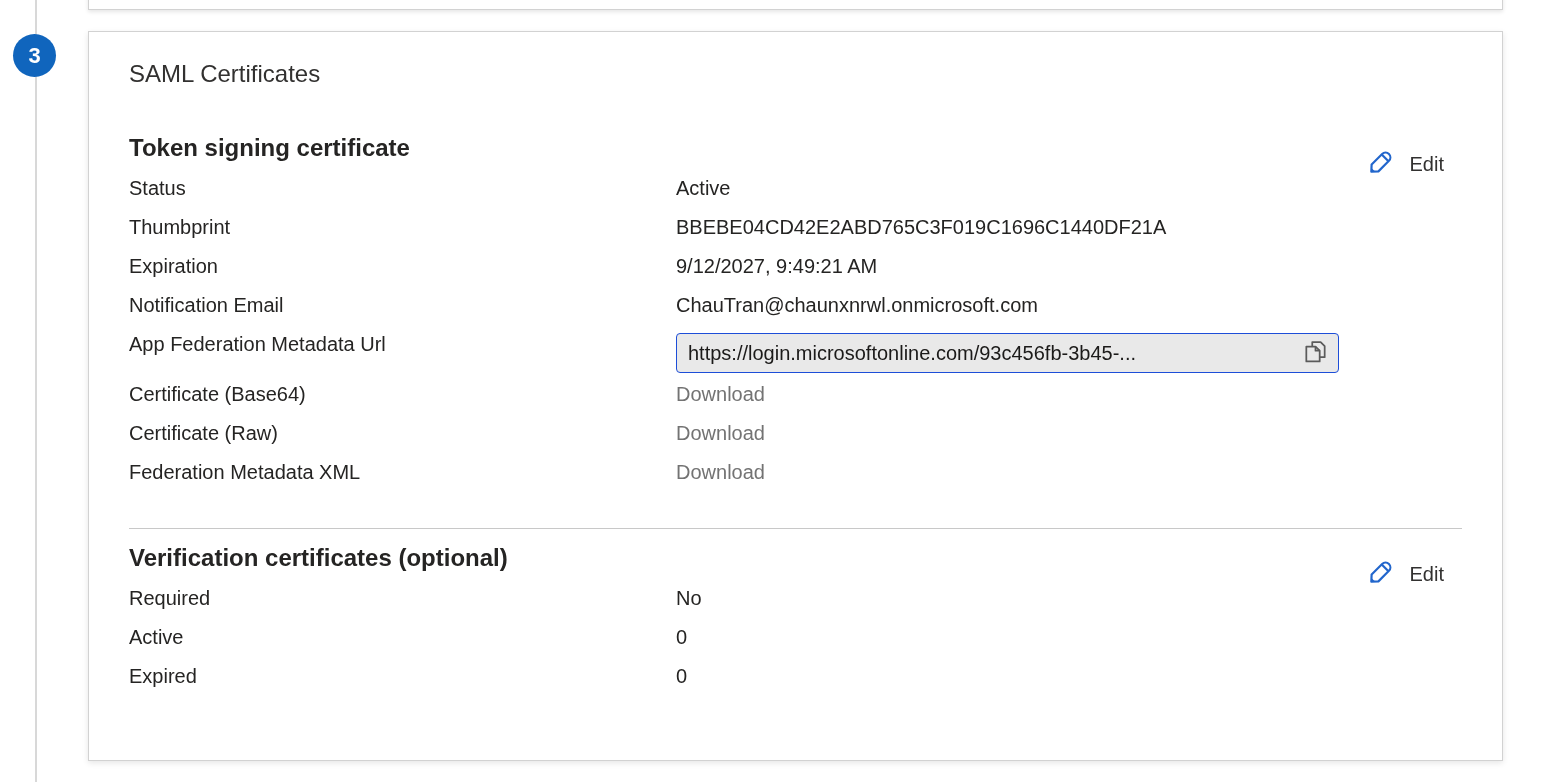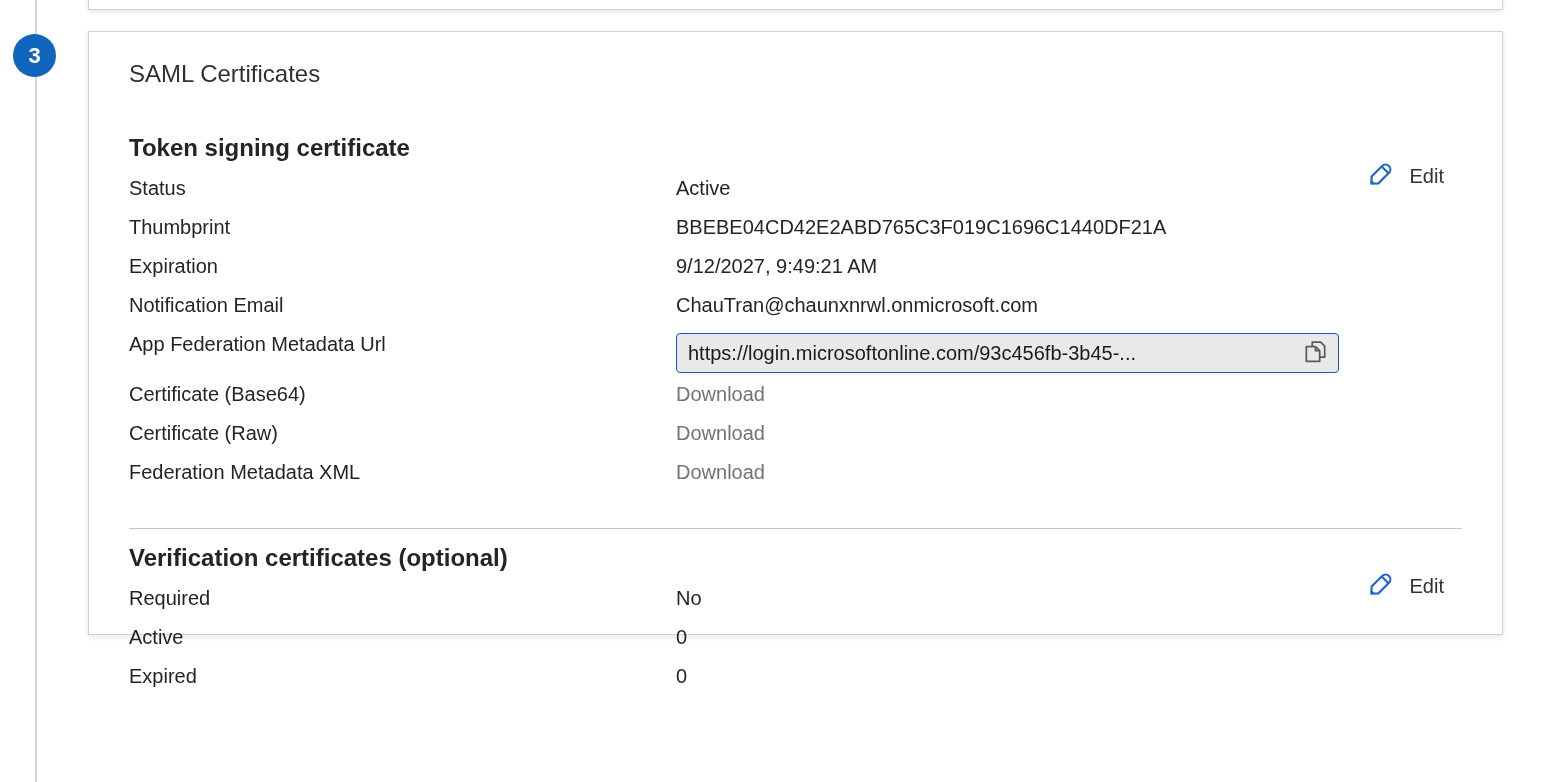--- a/index.html
+++ b/index.html
@@ -15,30 +15,30 @@
   .prev-card { position: absolute; left: 88px; top: -6px; width: 1415px; height: 16px;
     background: #ffffff; border: 1px solid #d2d2d2; border-top: none;
     box-shadow: 0 2px 4px rgba(0,0,0,0.10); }
 
   
   .step-circle { position: absolute; left: 13px; top: 34px; width: 43px; height: 43px;
     border-radius: 50%; background: #1065bd; color: #ffffff; font-size: 22px; font-weight: bold;
     display: flex; align-items: center; justify-content: center; }
 
   
-  .card { position: absolute; left: 88px; top: 31px; width: 1415px; height: 604px;
+  .card { position: absolute; left: 88px; top: 31px; width: 1415px; height: 730px;
     background: #ffffff; border: 1px solid #d2d2d2;
     box-shadow: 0 2px 6px rgba(0,0,0,0.10);
     padding: 27px 40px 0 40px; }
 
   .card-title { font-size: 24px; font-weight: 400; color: #323130; line-height: 30px; margin-bottom: 46px; }
 
   .section-head { position: relative; }
   .section-heading { font-size: 24px; font-weight: bold; color: #252423; line-height: 26px; }
-  .edit-btn { position: absolute; right: 18px; top: 24px; display: flex; align-items: center;
+  .edit-btn { position: absolute; right: 18px; top: 12px; display: flex; align-items: center;
     gap: 14px; background: none; border: none; cursor: pointer;
     font-family: "Liberation Sans", sans-serif; }
   .edit-label { font-size: 20px; color: #323130; }
 
   .rows { margin-top: 16px; }
   .row { display: flex; align-items: flex-start; height: 39px; font-size: 20px; }
   .row .label { width: 547px; flex: 0 0 547px; color: #252423; }
   .row .value { color: #252423; }
 
   .url-row { height: 48px; }

